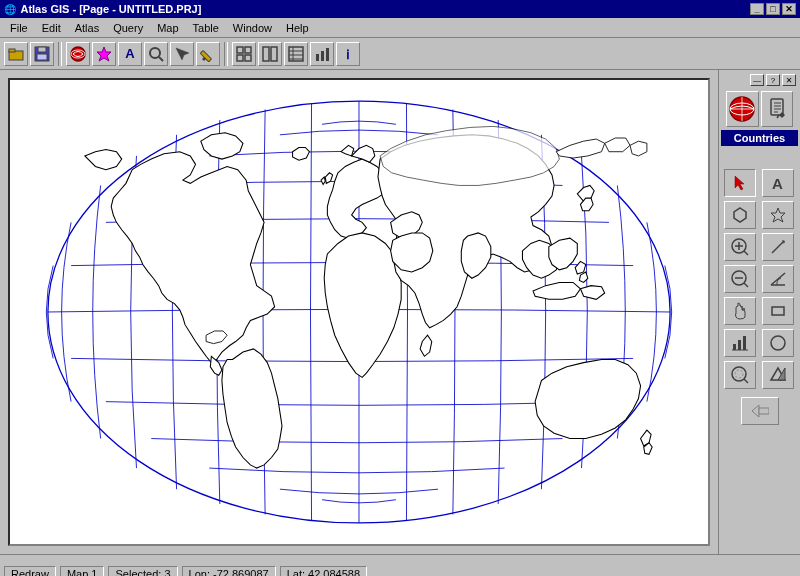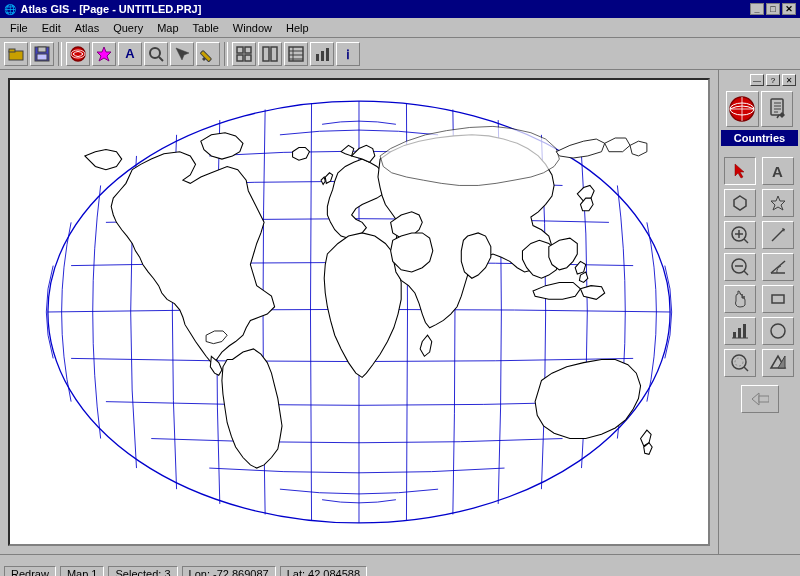--- a/index.html
+++ b/index.html
@@ -122,21 +122,21 @@
       display: flex; align-items: center; justify-content: center;
       cursor: pointer;
     }
     .layer-name {
       text-align: center;
       font-size: 11px;
       font-weight: bold;
       padding: 2px;
       background: #000080;
       color: white;
-      margin-bottom: 8px;
+      margin-bottom: 20px;
     }
     .tool-btn {
       width: 32px; height: 28px;
       background: #c0c0c0;
       border-top: 1px solid #ffffff;
       border-left: 1px solid #ffffff;
       border-right: 1px solid #808080;
       border-bottom: 1px solid #808080;
       display: flex; align-items: center; justify-content: center;
       cursor: pointer;

